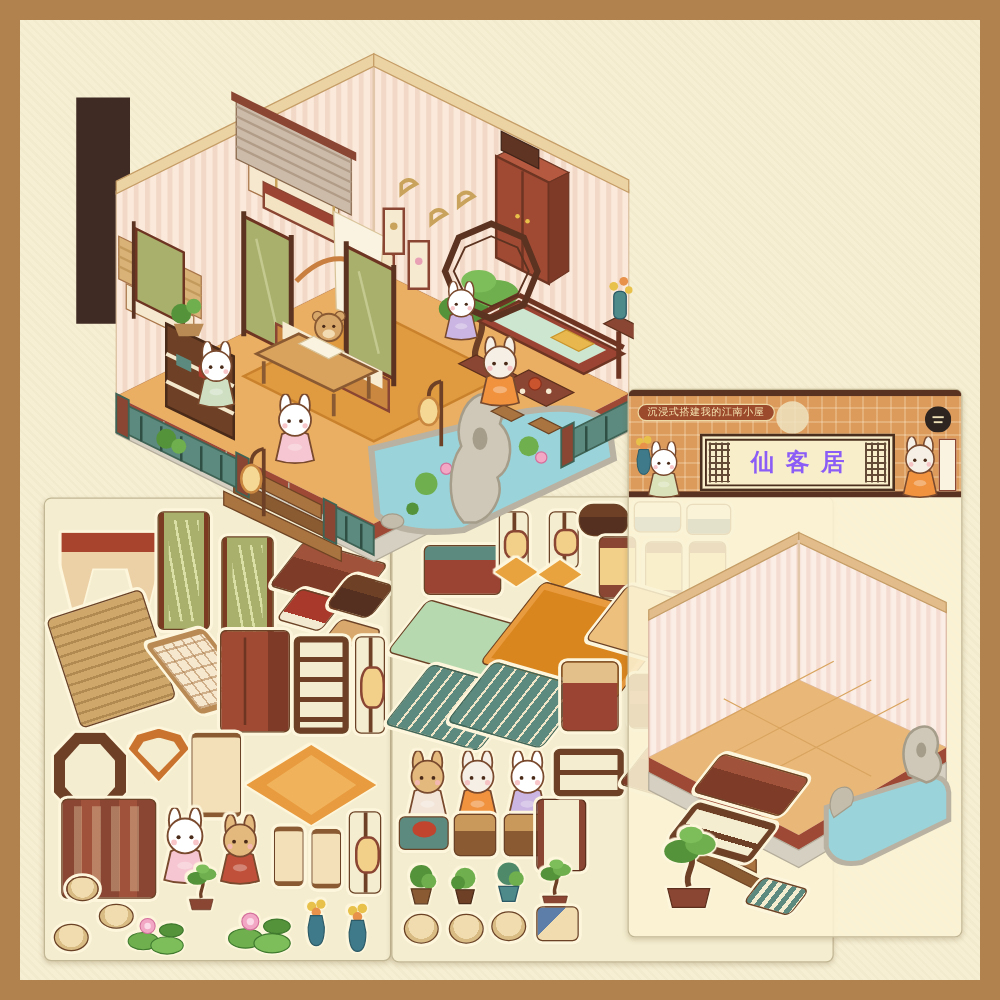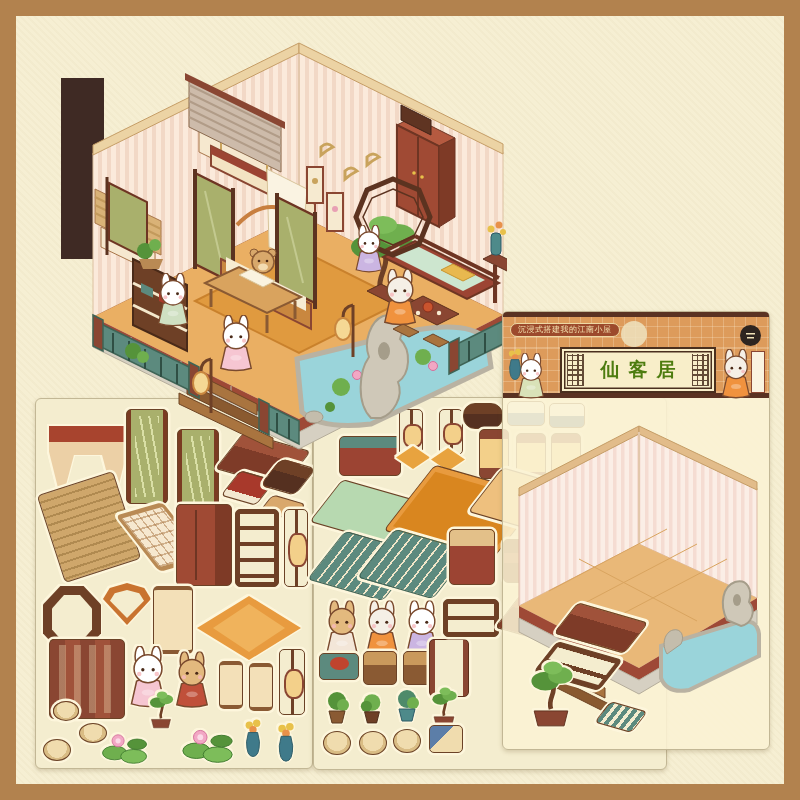--- a/index.html
+++ b/index.html
@@ -34,21 +34,21 @@
   .tagline{position:absolute;left:7px;top:6px;background:#9c4a2c;color:#f5e3b0;
     font-size:8px;line-height:12px;padding:0 7px;border-radius:8px;border:1px solid #eed9a4;letter-spacing:.5px;white-space:nowrap;}
   .moon{position:absolute;left:118px;top:4px;width:26px;height:26px;border-radius:50%;
     background:#eee3c0;opacity:.85;}
   .logo-dot{position:absolute;right:8px;top:8px;width:21px;height:21px;border-radius:50%;background:#2e2520;
     background-image:linear-gradient(#efe2b8 0 0),linear-gradient(#efe2b8 0 0);
     background-size:9px 1.5px,7px 1.5px;background-position:6px 8px,7px 12px;background-repeat:no-repeat;}
   .plaque{position:absolute;left:57px;top:30px;width:152px;height:42px;background:#f8eec9;
     border:2px solid #4a2f1e;box-shadow:inset 0 0 0 2px #f8eec9,inset 0 0 0 3.5px #4a2f1e;
     display:flex;align-items:center;justify-content:center;}
-  .plaque-title{font-family:"DejaVu Serif",serif;font-weight:bold;font-size:19px;color:#4d7c0f;
+  .plaque-title{font-family:"DejaVu Serif",serif;font-weight:bold;font-size:19px;color:#8b5cf6;
     letter-spacing:9px;text-indent:9px;white-space:nowrap;}
   .lattice{position:absolute;top:5px;bottom:5px;width:17px;background:
      repeating-linear-gradient(0deg,#4a2f1e 0 1.5px,transparent 1.5px 5px),
      repeating-linear-gradient(90deg,#4a2f1e 0 1.5px,transparent 1.5px 5px);opacity:.85;}
   .lattice.l{left:5px;} .lattice.r{right:5px;}
   .char{position:absolute;}
 
   
   .stk{position:absolute;border:1.5px solid #6b4226;border-radius:5px;box-sizing:border-box;
        box-shadow:0 0 0 2.5px #fdf6dc,0 1px 2px rgba(90,60,30,.25);}

